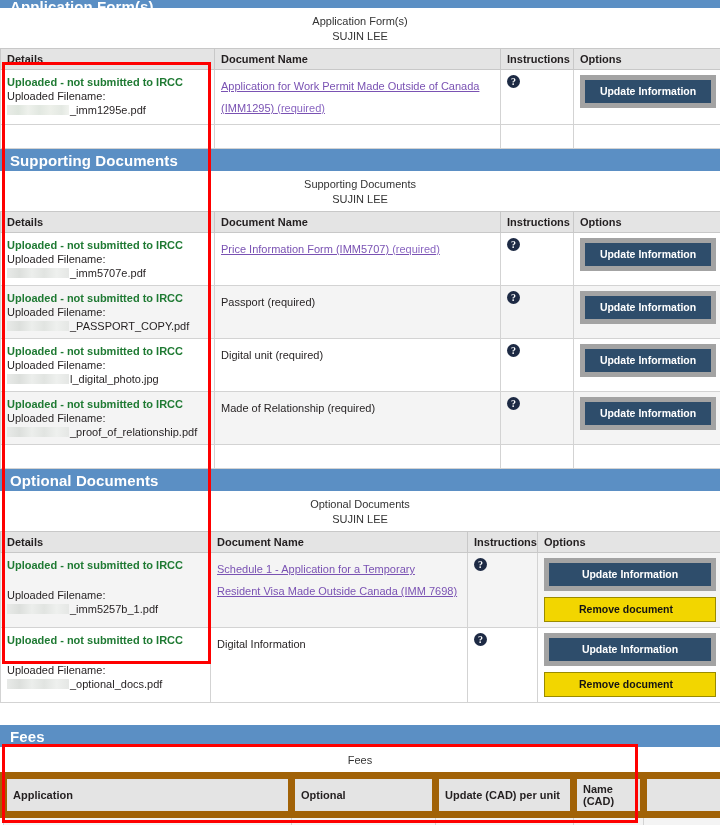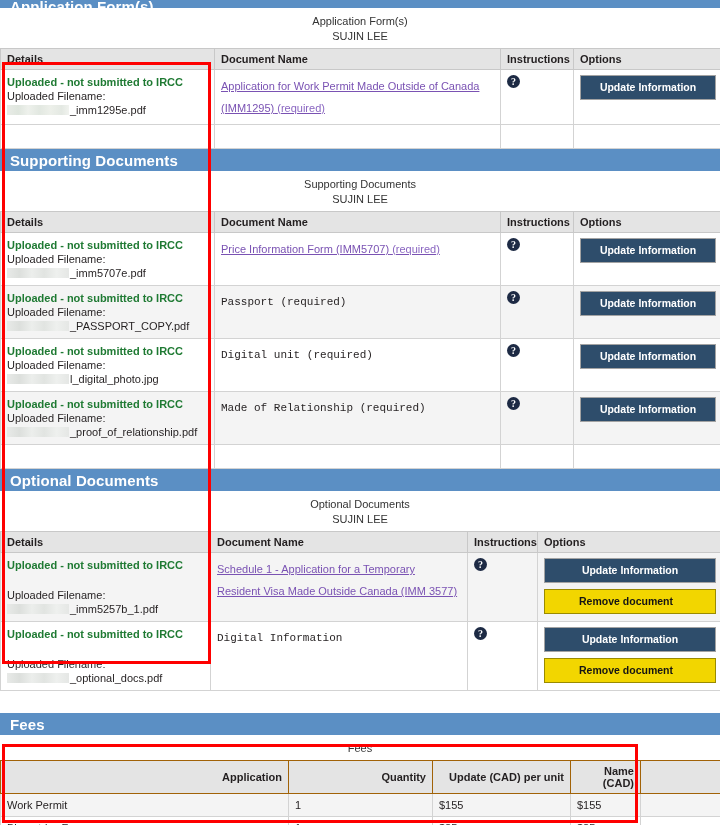--- a/index.html
+++ b/index.html
@@ -77,21 +77,21 @@
     vertical-align:-1px;
     background:linear-gradient(90deg,#e9ece7 0%, #dfe6de 18%, #eef1ec 34%, #e2e8e1 52%, #edf0ea 70%, #e4e9e3 88%, #f1f3ef 100%);
     filter:blur(.6px);
     margin-right:1px;
   }
   .redact.g{
     background:linear-gradient(90deg,#e8eae8 0%, #dcdfdc 20%, #eceeec 40%, #e1e4e1 60%, #eef0ee 80%, #e5e7e5 100%);
   }
 
   .docname{color:#7a52b3;line-height:22px;display:block;}
-  .docname.plain{color:#231f20;font-family:Liberation Mono, monospace;}
+  .docname.plain{color:#231f20;}
   .req{color:#8a66c1;}
 
   
   .help{
     display:inline-block;
     width:13px;height:13px;
     border-radius:50%;
     background:#1d2a44;
     color:#ffffff;
     font-size:10px;
@@ -99,21 +99,21 @@
     line-height:13px;
     text-align:center;
     font-family:"Liberation Serif", serif;
   }
 
   
   .btn-update{
     display:block;
     background:#2e4d6b;
     color:#ffffff;
-    border:1px solid #a3a3a3;
+    border:5px solid #a3a3a3;
     font-size:10.5px;
     font-weight:bold;
     text-align:center;
     padding:5px 0 6px 0;
     width:136px;
     cursor:pointer;
     font-family:"Liberation Sans", sans-serif;
   }
   .btn-remove{
     display:block;
@@ -133,22 +133,22 @@
 
   
   table.fees{
     width:720px;
     border-collapse:collapse;
     table-layout:fixed;
     font-size:11px;
   }
   table.fees th{
     background:#e4e4e4;
-    border:1px solid #a16207;
-    text-align:right;
+    border:7px solid #a16207;
+    text-align:left;
     font-weight:bold;
     padding:4px 6px;
     height:20px;
     box-sizing:border-box;
   }
   table.fees td{
     border:1px solid #d3d3d3;
     padding:5px 6px;
     background:#ffffff;
     height:21px;
@@ -336,21 +336,21 @@
     </tr>
   </thead>
   <tbody>
     <tr class="alt">
       <td>
         <span class="st-green">Uploaded - not submitted to IRCC</span>
         <span class="st-lbl" style="margin-top:16px">Uploaded Filename:</span>
         <span class="fname"><span class="redact g"></span><span>_imm5257b_1.pdf</span></span>
       </td>
       <td>
-        <a class="docname" href="#"><span>Schedule 1 - Application for a Temporary Resident Visa Made Outside Canada (IMM 3577)</span></a>
+        <a class="docname" href="#"><span>Schedule 1 - Application for a Temporary Resident Visa Made Outside Canada (IMM 7698)</span></a>
       </td>
       <td><span class="help">?</span></td>
       <td class="opt">
         <button class="btn-update" style="width:172px">Update Information</button>
         <button class="btn-remove" style="width:172px">Remove document</button>
       </td>
     </tr>
     <tr>
       <td>
         <span class="st-green">Uploaded - not submitted to IRCC</span>
@@ -383,21 +383,21 @@
   <colgroup>
       <col style="width:288px">
       <col style="width:144px">
       <col style="width:138px">
       <col style="width:70px">
       <col style="width:80px">
     </colgroup>
   <thead>
     <tr>
       <th>Application</th>
-      <th>Quantity</th>
+      <th>Optional</th>
       <th>Update (CAD) per unit</th>
       <th>Name (CAD)</th>
       <th></th>
     </tr>
   </thead>
   <tbody>
     <tr class="alt">
       <td>Work Permit</td>
       <td>1</td>
       <td>$155</td>

